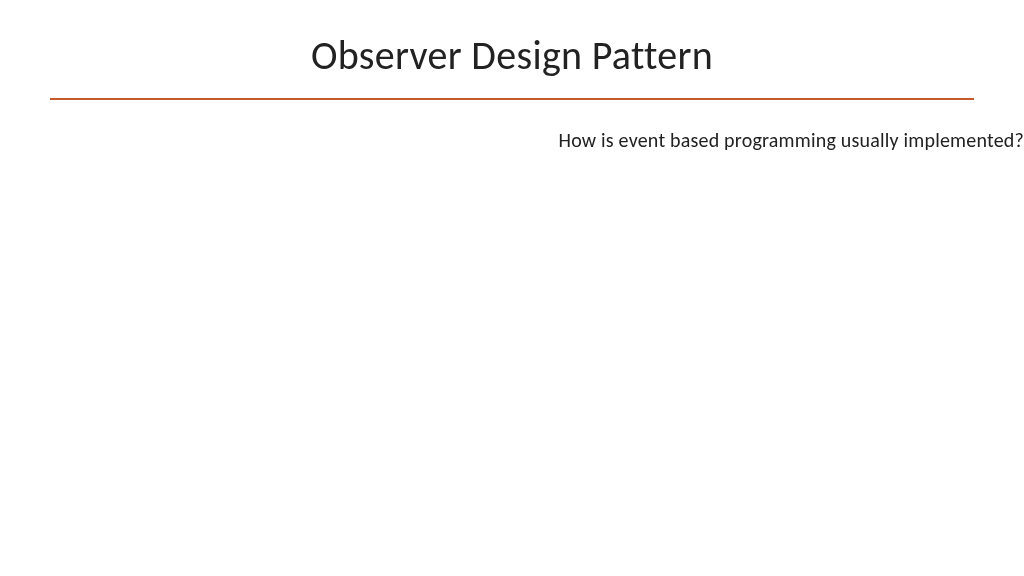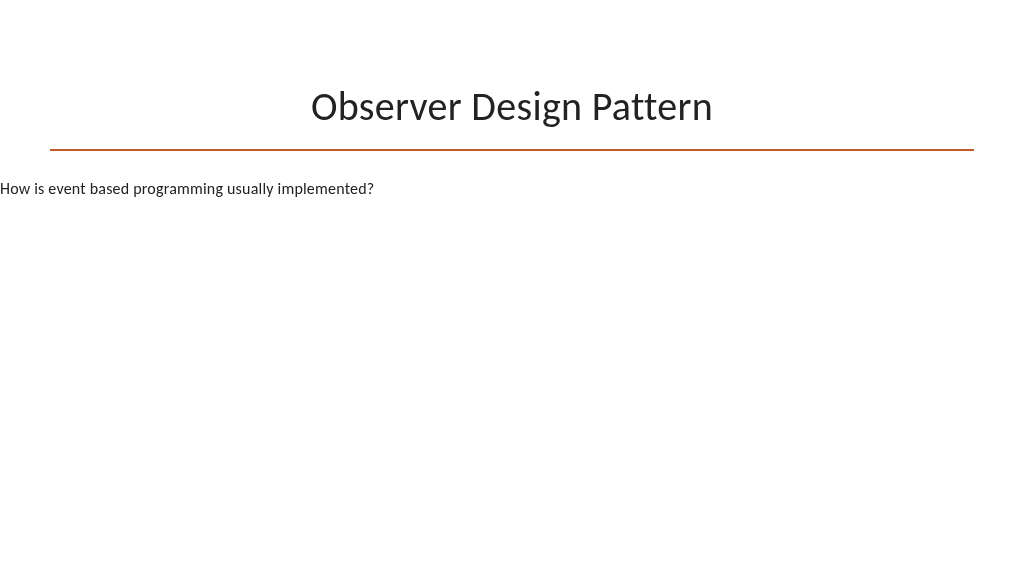--- a/index.html
+++ b/index.html
@@ -10,39 +10,39 @@
     body {
       width: 1024px;
       height: 576px;
       background: #ffffff;
       font-family: Calibri, "Segoe UI", Arial, sans-serif;
       position: relative;
     }
     .slide {
       width: 100%;
       height: 100%;
-      padding-top: 82px;
+      padding-top: 31px;
     }
     .title {
       font-size: 40px;
       font-weight: 400;
       color: #222222;
       text-align: center;
       letter-spacing: 0.3px;
     }
     .divider {
       margin: 18px 50px 0 50px;
       border: none;
       border-top: 2px solid #c55a2b;
     }
     .subtitle {
-      font-size: 16px;
+      font-size: 20px;
       font-weight: 400;
       color: #222222;
-      text-align: left;
+      text-align: right;
       margin-top: 28px;
       letter-spacing: 0.2px;
     }
   </style>
 </head>
 <body>
 
 <div class="slide">
   <h1 class="title">Observer Design Pattern</h1>
   <hr class="divider">

